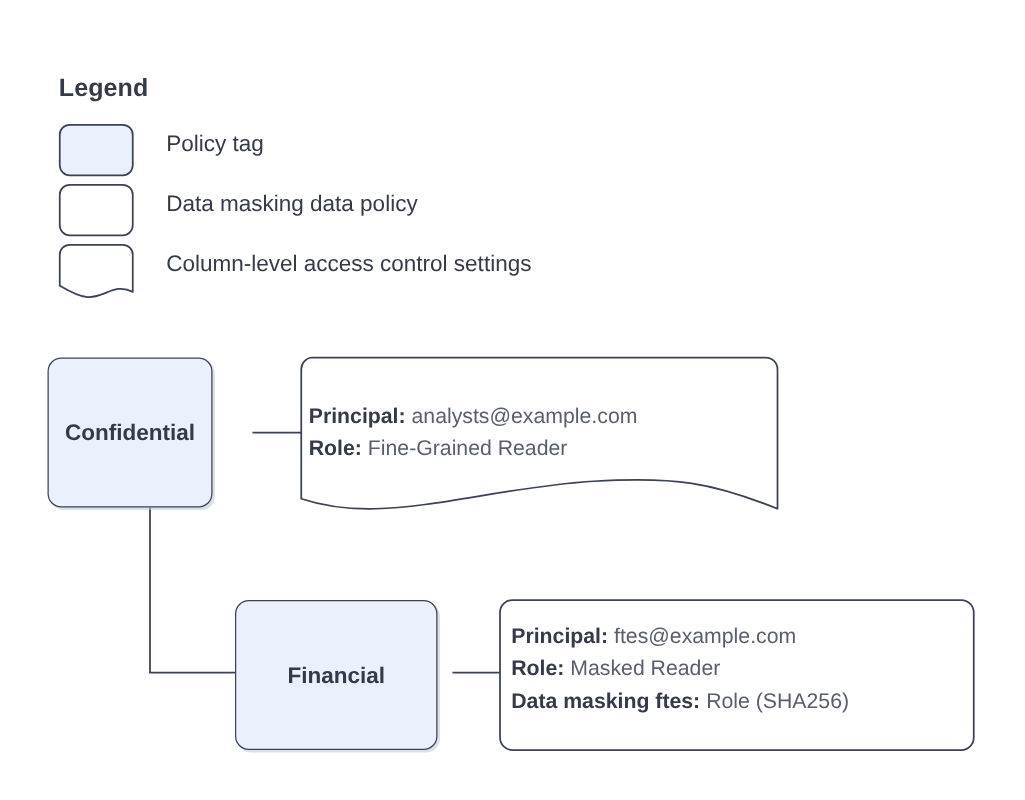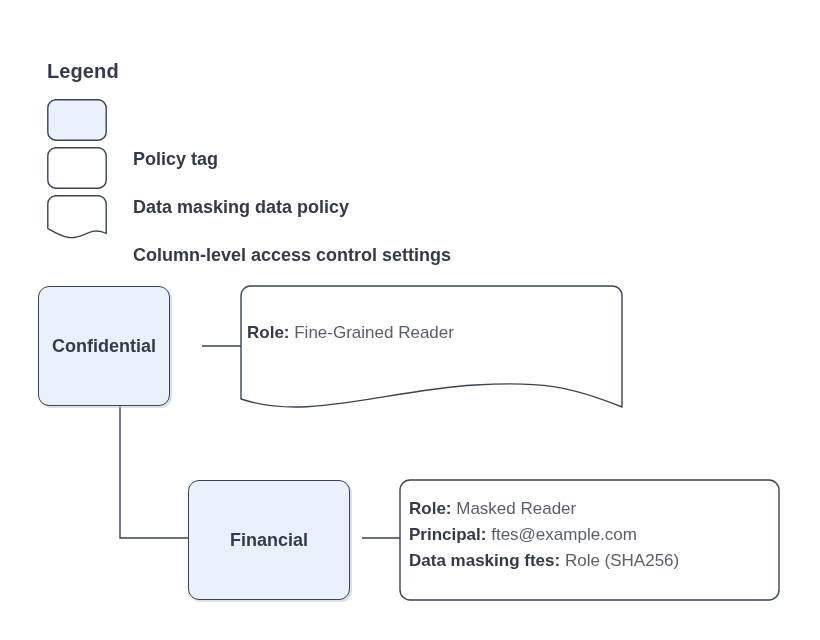--- a/index.html
+++ b/index.html
@@ -31,25 +31,24 @@
     top: 60px;
     font-size: 20px;
     font-weight: bold;
     color: #343a47;
     letter-spacing: 0.1px;
     white-space: nowrap;
   }
   .legend-row-label {
     position: absolute;
     font-size: 18px;
-    font-weight: bold;
+    font-weight: normal;
     color: #343a47;
     white-space: nowrap;
     left: 133px;
-    margin-top: 44px;
   }
   .legend-row-label.r1 { top: 105px; }
   .legend-row-label.r2 { top: 153px; text-align: right; }
   .legend-row-label.r3 { top: 201px; text-align: center; }
 
   .legend-swatch {
     position: absolute;
     left: 47px;
     width: 60px;
     height: 42px;
@@ -164,39 +163,43 @@
   <div id="callout-confidential" class="callout">
     <svg width="384" height="126" viewBox="0 0 384 126">
       <path d="M 9.5 1 L 372.5 1 A 9.5 9.5 0 0 1 382 10.5 L 382 122
                C 330 101, 300 96, 235 100
                C 170 104, 110 121, 60 122
                C 35 122.5, 16 119, 1 114
                L 1 10.5 A 9.5 9.5 0 0 1 9.5 1 Z" fill="#ffffff" stroke="#3a4254" stroke-width="1.4" stroke-linejoin="round"></path>
     </svg>
     <div class="callout-text">
       <div>
+        <b>Principal:</b>
+        <span>analysts@example.com</span>
+      </div>
+      <div>
         <b>Role:</b>
         <span>Fine-Grained Reader</span>
       </div>
     </div>
   </div>
 
   <div id="callout-financial" class="callout">
     <svg width="381" height="122" viewBox="0 0 381 122">
       <rect x="1" y="1" width="379" height="120" rx="10" ry="10" fill="#ffffff" stroke="#3a4254" stroke-width="1.4"></rect>
     </svg>
     <div class="callout-text">
       <div>
+        <b>Principal:</b>
+        <span>ftes@example.com</span>
+      </div>
+      <div>
         <b>Role:</b>
         <span>Masked Reader</span>
       </div>
       <div>
-        <b>Principal:</b>
-        <span>ftes@example.com</span>
-      </div>
-      <div>
         <b>Data masking ftes:</b>
         <span>Role (SHA256)</span>
       </div>
     </div>
   </div>
 
 </div>
 
 </body></html>

